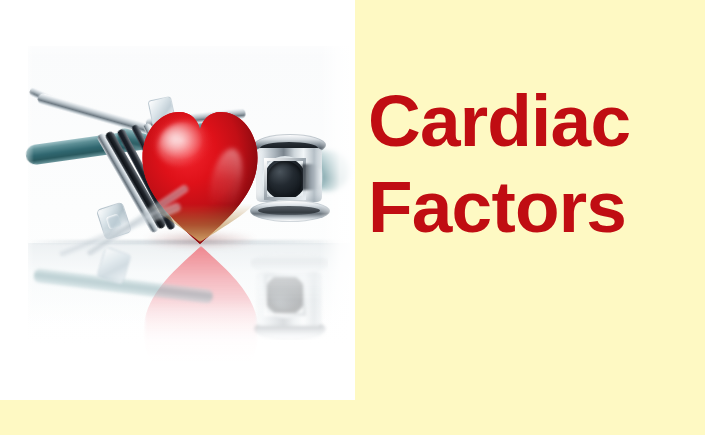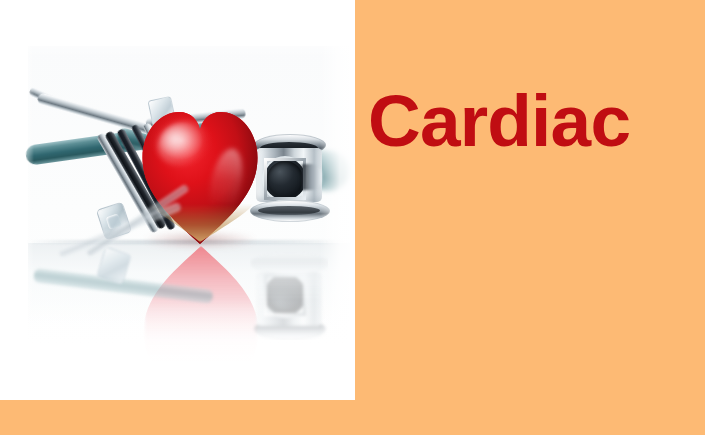--- a/index.html
+++ b/index.html
@@ -8,21 +8,21 @@
     background: #ffffff;
   }
   body {
     font-family: "Liberation Sans", sans-serif;
   }
 
   #banner {
     position: relative;
     width: 705px;
     height: 435px;
-    background: #fdba74;
+    background: #fef9c3;
     overflow: hidden;
   }
 
   
   #photo {
     position: absolute;
     left: 0px;
     top: 0px;
     width: 355px;
     height: 400px;
@@ -536,15 +536,16 @@
     <div class="eartip-reflection"></div>
 
     <div class="top-fade"></div>
     <div class="left-fade"></div>
     <div class="right-fade"></div>
     <div class="bottom-fade"></div>
   </div>
 
   <div id="title-block">
     <div class="title-line">Cardiac</div>
+    <div class="title-line">Factors</div>
   </div>
 
 </div>
 
 </body></html>

